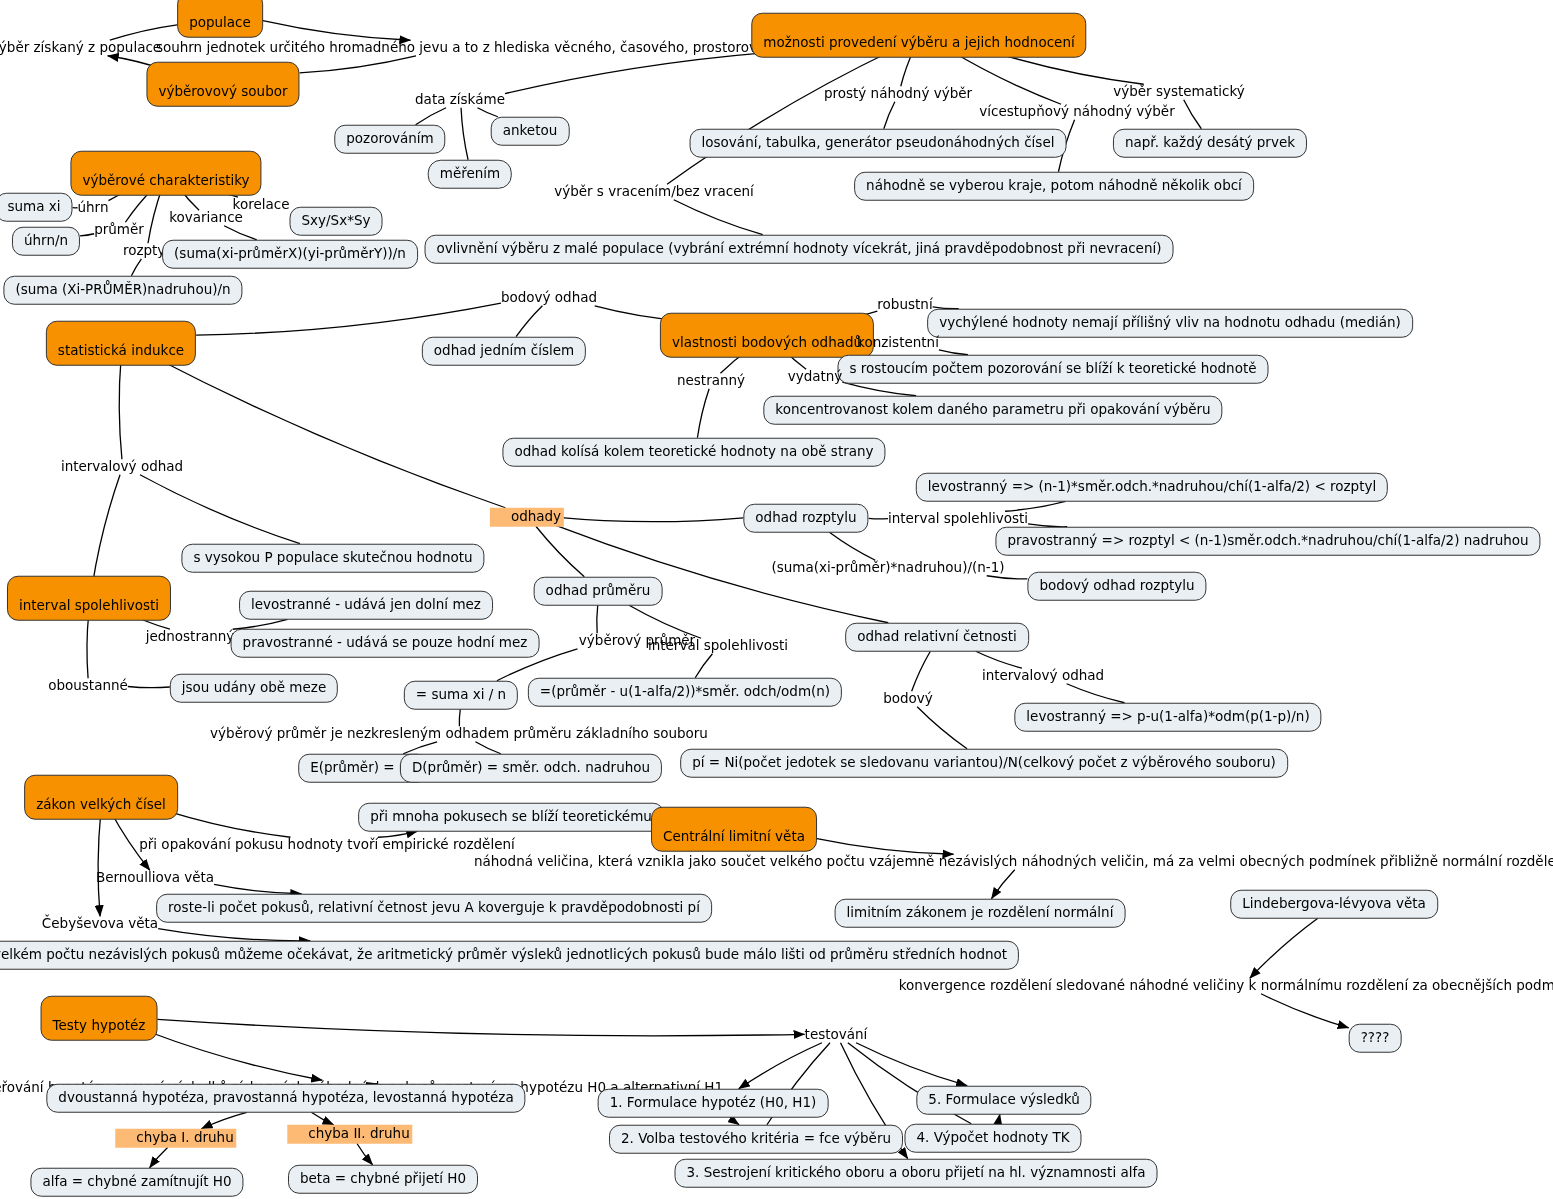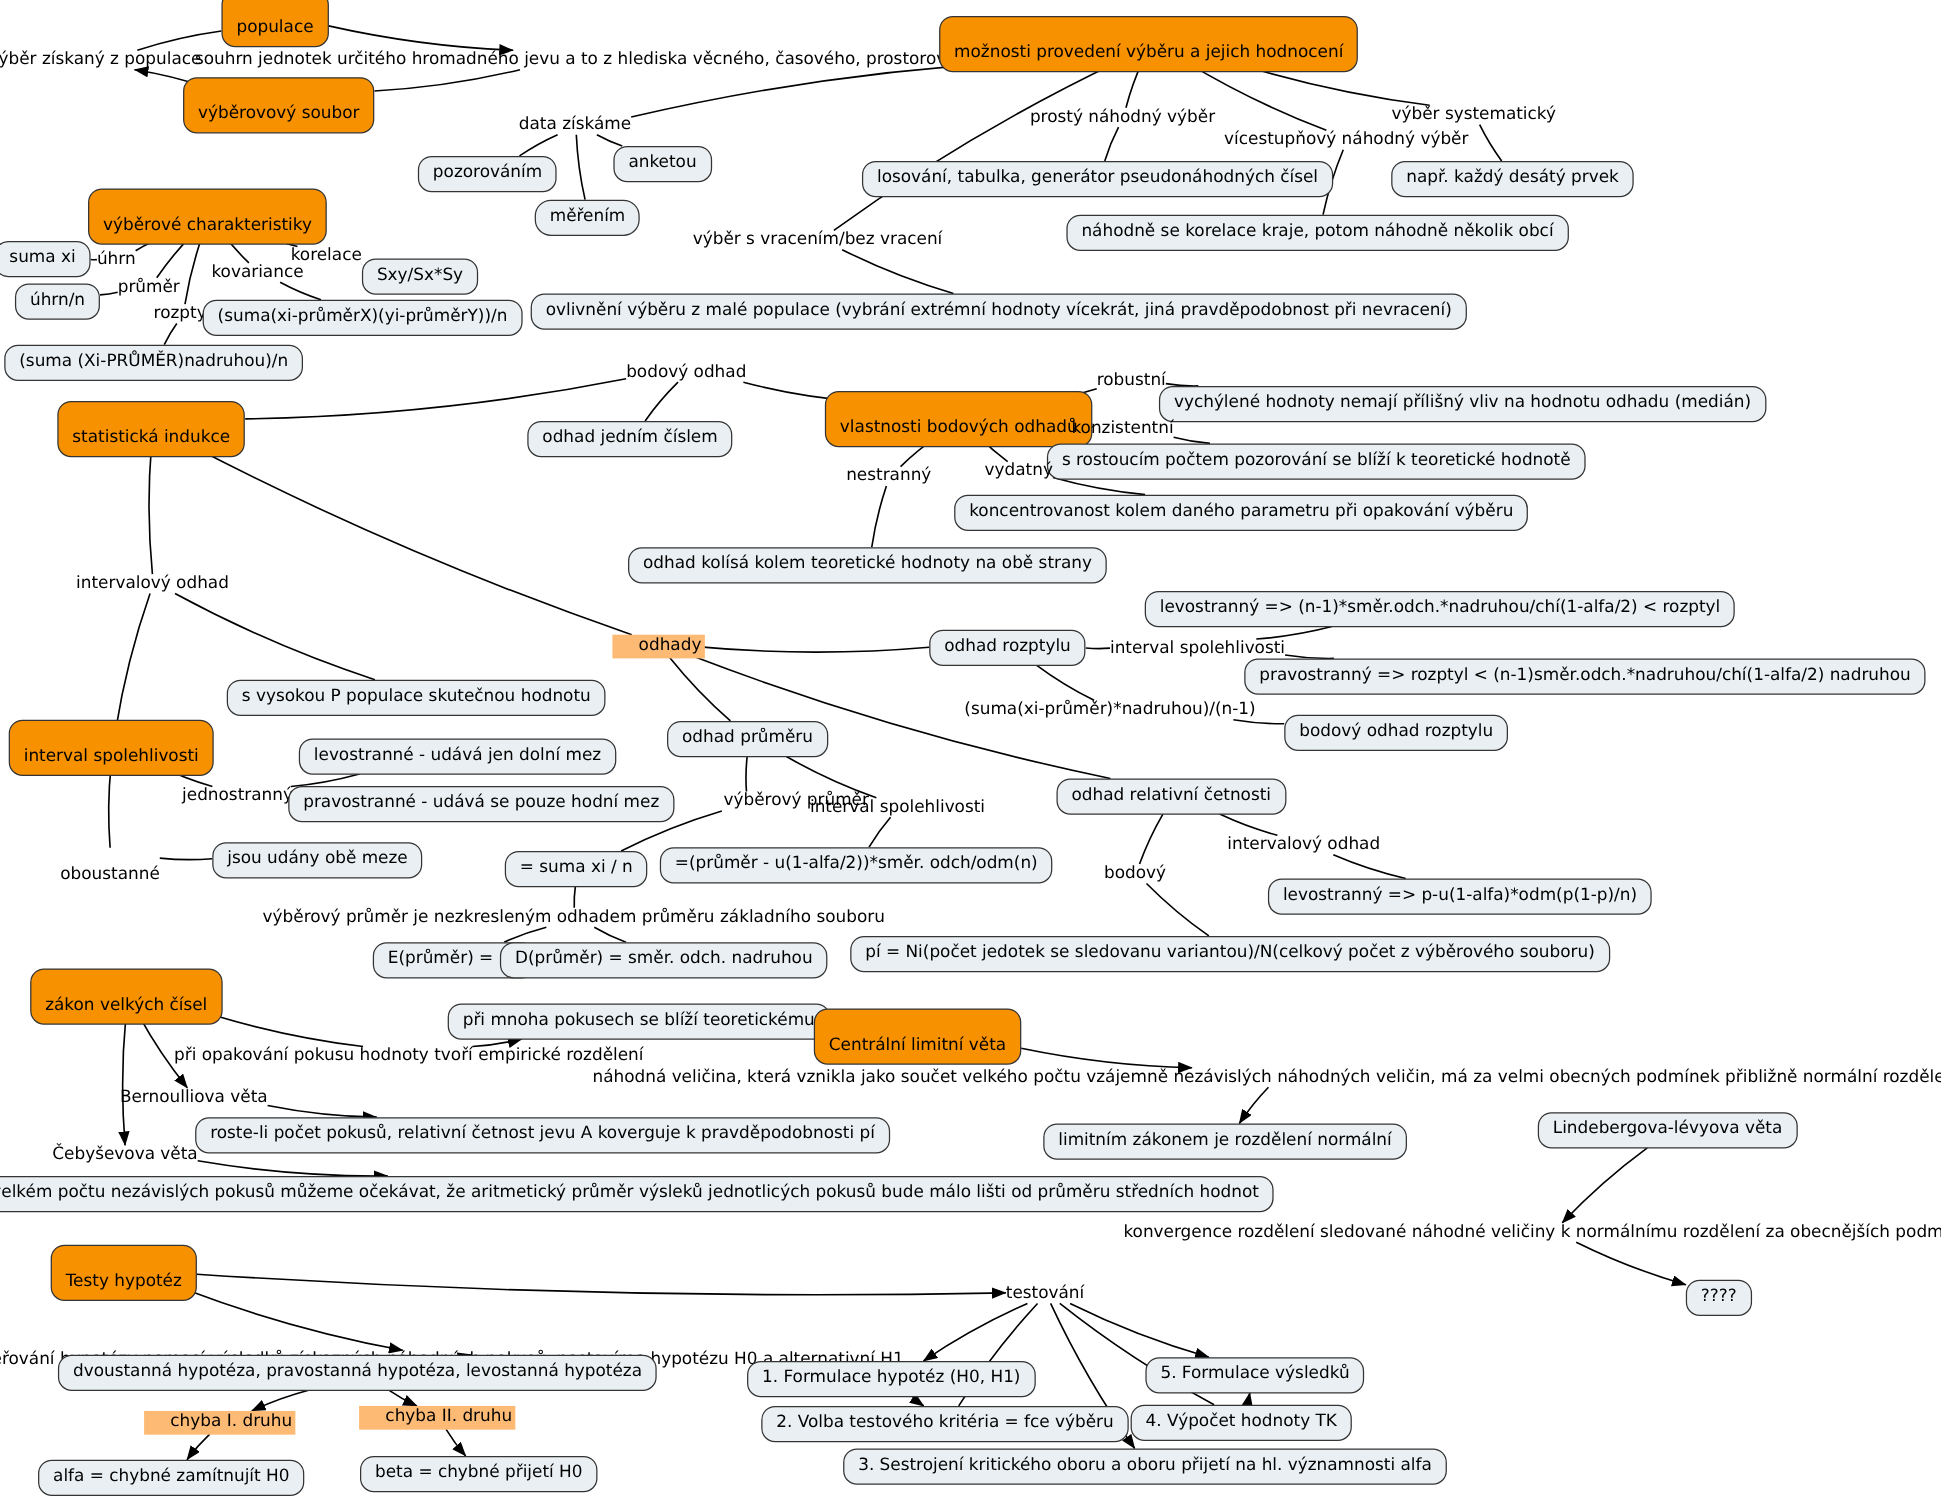--- a/index.html
+++ b/index.html
@@ -168,21 +168,21 @@
       <div class="node orange" style="left: 220px; top: 15px;">populace</div>
       <div class="node link" style="left: 469px; top: 48px;">souhrn jednotek určitého hromadného jevu a to z hlediska věcného, časového, prostorového</div>
       <div class="node link" style="left: 76px; top: 48px;">výběr získaný z populace</div>
       <div class="node orange" style="left: 223px; top: 84px;">výběrovový soubor</div>
       <div class="node orange" style="left: 919px; top: 35px;">možnosti provedení výběru a jejich hodnocení</div>
       <div class="node link" style="left: 898px; top: 94px;">prostý náhodný výběr</div>
       <div class="node link" style="left: 1179px; top: 92px;">výběr systematický</div>
       <div class="node link" style="left: 1077px; top: 112px;">vícestupňový náhodný výběr</div>
       <div class="node box" style="left: 878px; top: 143px;">losování, tabulka, generátor pseudonáhodných čísel</div>
       <div class="node box" style="left: 1210px; top: 143px;">např. každý desátý prvek</div>
-      <div class="node box" style="left: 1054px; top: 186px;">náhodně se korelace kraje, potom náhodně několik obcí</div>
+      <div class="node box" style="left: 1054px; top: 186px;">náhodně se vyberou kraje, potom náhodně několik obcí</div>
       <div class="node link" style="left: 460px; top: 100px;">data získáme</div>
       <div class="node box" style="left: 390px; top: 139px;">pozorováním</div>
       <div class="node box" style="left: 530px; top: 131px;">anketou</div>
       <div class="node box" style="left: 470px; top: 174px; border-radius: 13px;">měřením</div>
       <div class="node link" style="left: 654px; top: 192px;">výběr s vracením/bez vracení</div>
       <div class="node box" style="left: 799px; top: 249px;">ovlivnění výběru z malé populace (vybrání extrémní hodnoty vícekrát, jiná pravděpodobnost při nevracení)</div>
       <div class="node orange" style="left: 166px; top: 173px;">výběrové charakteristiky</div>
       <div class="node box" style="left: 34px; top: 207px;">suma xi</div>
       <div class="node link" style="left: 93px; top: 208px;">úhrn</div>
       <div class="node link" style="left: 119px; top: 230px;">průměr</div>
@@ -211,21 +211,21 @@
       <div class="node link" style="left: 958px; top: 519px;">interval spolehlivosti</div>
       <div class="node box" style="left: 1152px; top: 487px;">levostranný =&gt; (n-1)*směr.odch.*nadruhou/chí(1-alfa/2) &lt; rozptyl</div>
       <div class="node box" style="left: 1268px; top: 541px;">pravostranný =&gt; rozptyl &lt; (n-1)směr.odch.*nadruhou/chí(1-alfa/2) nadruhou</div>
       <div class="node link" style="left: 888px; top: 568px;">(suma(xi-průměr)*nadruhou)/(n-1)</div>
       <div class="node box" style="left: 1117px; top: 586px;">bodový odhad rozptylu</div>
       <div class="node box" style="left: 333px; top: 558px;">s vysokou P populace skutečnou hodnotu</div>
       <div class="node orange" style="left: 89px; top: 598px;">interval spolehlivosti</div>
       <div class="node box" style="left: 366px; top: 605px;">levostranné - udává jen dolní mez</div>
       <div class="node link" style="left: 190px; top: 637px;">jednostranný</div>
       <div class="node box" style="left: 385px; top: 643px;">pravostranné - udává se pouze hodní mez</div>
-      <div class="node link" style="left: 88px; top: 700px;">oboustanné</div>
+      <div class="node link" style="left: 88px; top: 686px;">oboustanné</div>
       <div class="node box" style="left: 254px; top: 688px;">jsou udány obě meze</div>
       <div class="node box" style="left: 598px; top: 591px;">odhad průměru</div>
       <div class="node link" style="left: 597px; top: 641px; margin-left: 40px;">výběrový průměr</div>
       <div class="node link" style="left: 718px; top: 646px;">interval spolehlivosti</div>
       <div class="node box" style="left: 461px; top: 695px;">= suma xi / n</div>
       <div class="node box" style="left: 685px; top: 692px;">=(průměr - u(1-alfa/2))*směr. odch/odm(n)</div>
       <div class="node link" style="left: 459px; top: 734px;">výběrový průměr je nezkresleným odhadem průměru základního souboru</div>
       <div class="node box" style="left: 363px; top: 768px;">E(průměr) = mí</div>
       <div class="node box" style="left: 531px; top: 768px;">D(průměr) = směr. odch. nadruhou</div>
       <div class="node box" style="left: 937px; top: 637px;">odhad relativní četnosti</div>

